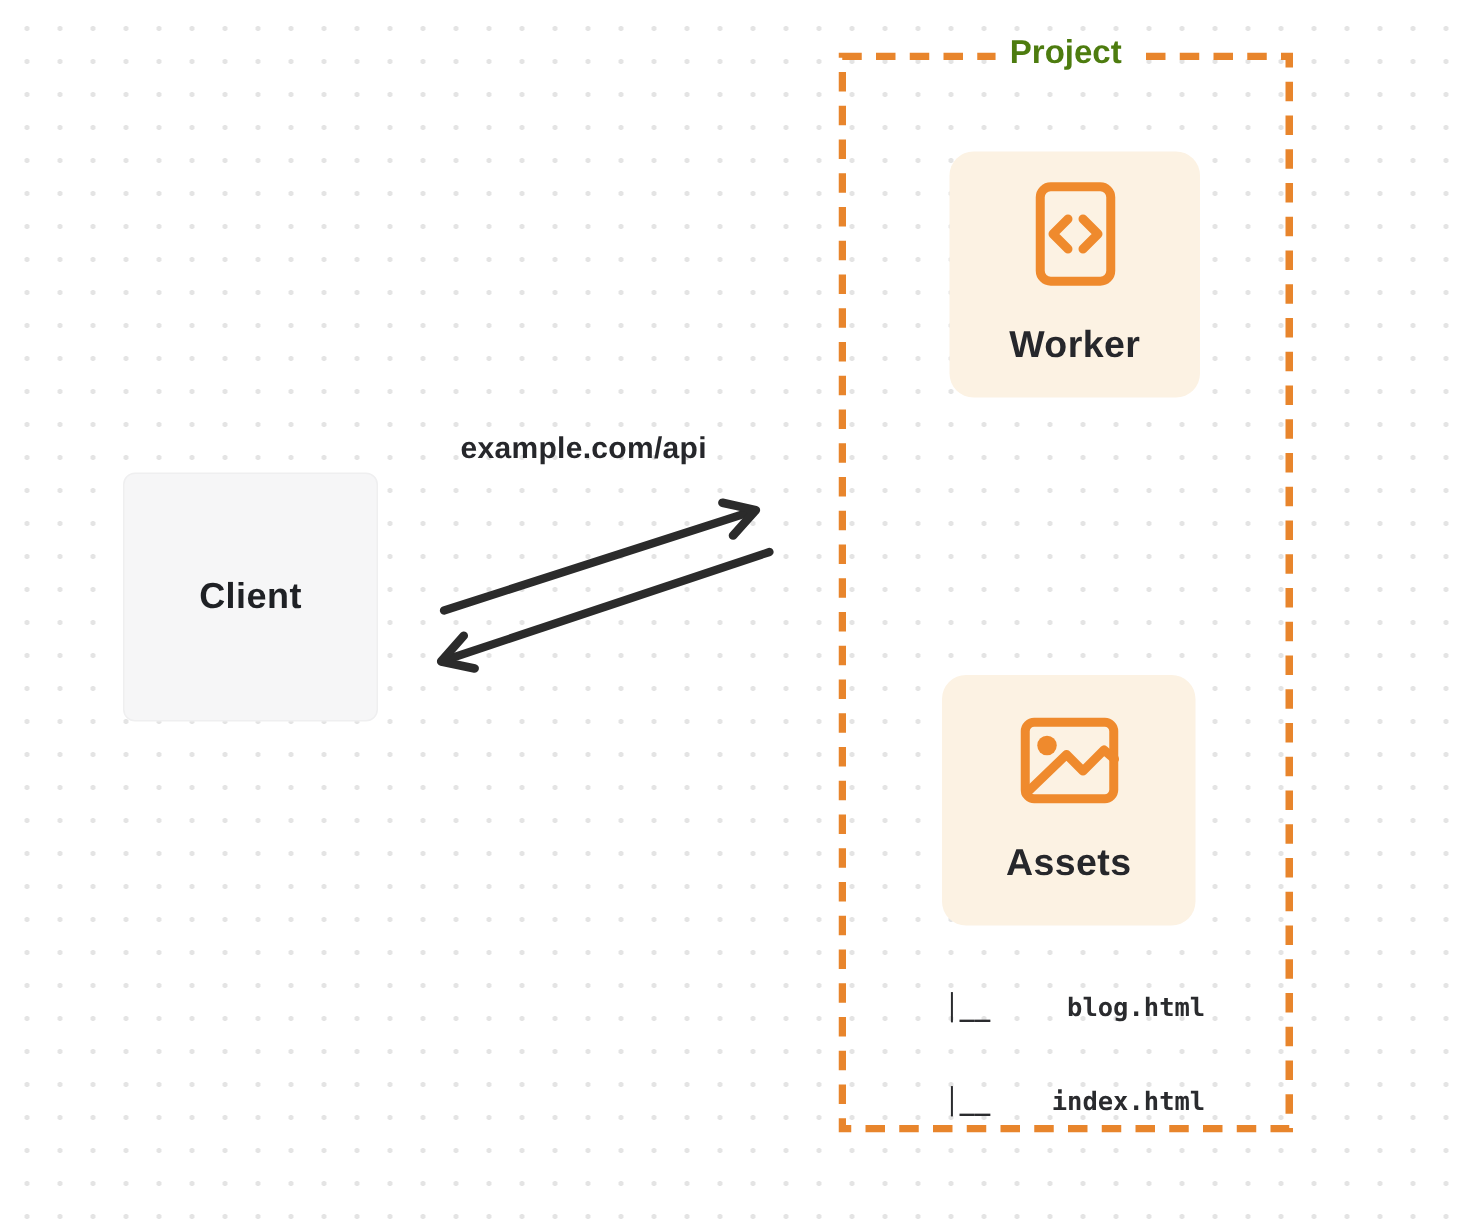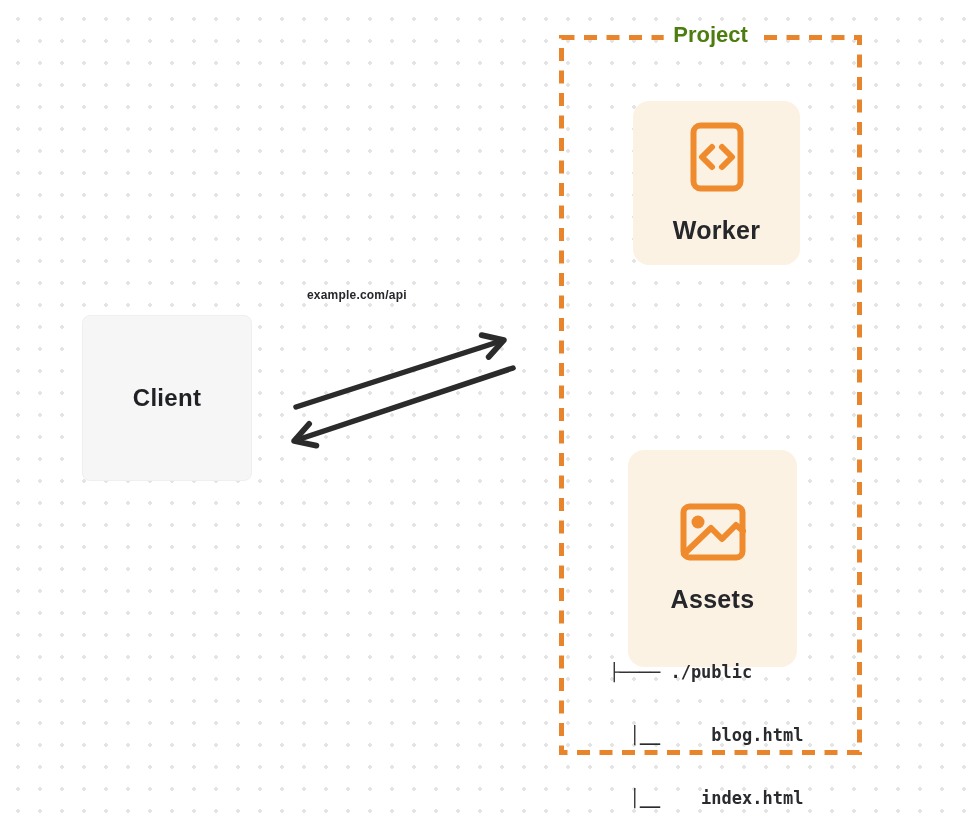--- a/index.html
+++ b/index.html
@@ -12,39 +12,39 @@
   }
   
   .client-box{
     position:absolute;left:82px;top:315px;width:168px;height:164px;
     background:#F6F6F7;border:1px solid #EFEFF0;border-radius:8px;
     display:flex;align-items:center;justify-content:center;
   }
   .client-box .label{font-size:24px;font-weight:700;color:#1F2125;letter-spacing:.3px;}
 
   
-  .request-label{position:absolute;left:307px;top:288px;font-size:12px;font-weight:700;color:#26272B;letter-spacing:.2px;}
+  .request-label{position:absolute;left:307px;top:288px;font-size:20px;font-weight:700;color:#26272B;letter-spacing:.2px;}
 
   .arrow-layer{position:absolute;left:0;top:0;pointer-events:none;}
 
   
   .project-frame{position:absolute;left:559px;top:35px;width:303px;height:720px;}
   .project-frame > svg{position:absolute;left:0;top:0;}
   .project-label{
     position:absolute;top:-13px;left:50%;transform:translateX(-50%);
     background:#FFFFFF;padding:0 10px;font-size:22px;font-weight:700;color:#4d7c0f;white-space:nowrap;
   }
 
   
   .card{
     position:absolute;border-radius:16px;background:#FCF2E3;
     display:flex;flex-direction:column;align-items:center;justify-content:center;gap:20px;
   }
   .worker-card{left:633px;top:101px;width:167px;height:164px;}
-  .assets-card{left:628px;top:450px;width:169px;height:217px;}
+  .assets-card{left:628px;top:450px;width:169px;height:167px;}
   .card .label{font-size:25px;font-weight:700;color:#26272B;letter-spacing:.3px;}
 
   
   .file-tree{
     position:absolute;left:609px;top:620px;
     font-family:"DejaVu Sans Mono",monospace;font-size:17px;line-height:21px;
     font-weight:600;color:#2A2B2E;white-space:pre;
   }
 </style>
 </head>
@@ -91,19 +91,18 @@
       <svg width="66" height="58" viewBox="0 0 66 58" fill="none">
         <rect x="3.5" y="3.5" width="59" height="51" rx="6" stroke="#EF8A2D" stroke-width="6"></rect>
         <circle cx="18" cy="19" r="6.5" fill="#EF8A2D"></circle>
         <path d="M4 51 L31 25 L42 36 L56 22 L63 28" stroke="#EF8A2D" stroke-width="6" stroke-linecap="round" stroke-linejoin="round" fill="none"></path>
       </svg>
     </span>
     <span class="label">Assets</span>
   </div>
 
   <div class="file-tree">
-    <div>├──── ./public</div>
     <div>  │__     blog.html</div>
     <div>  │__    index.html</div>
     
   </div>
 
 </div>
 
 </body></html>

